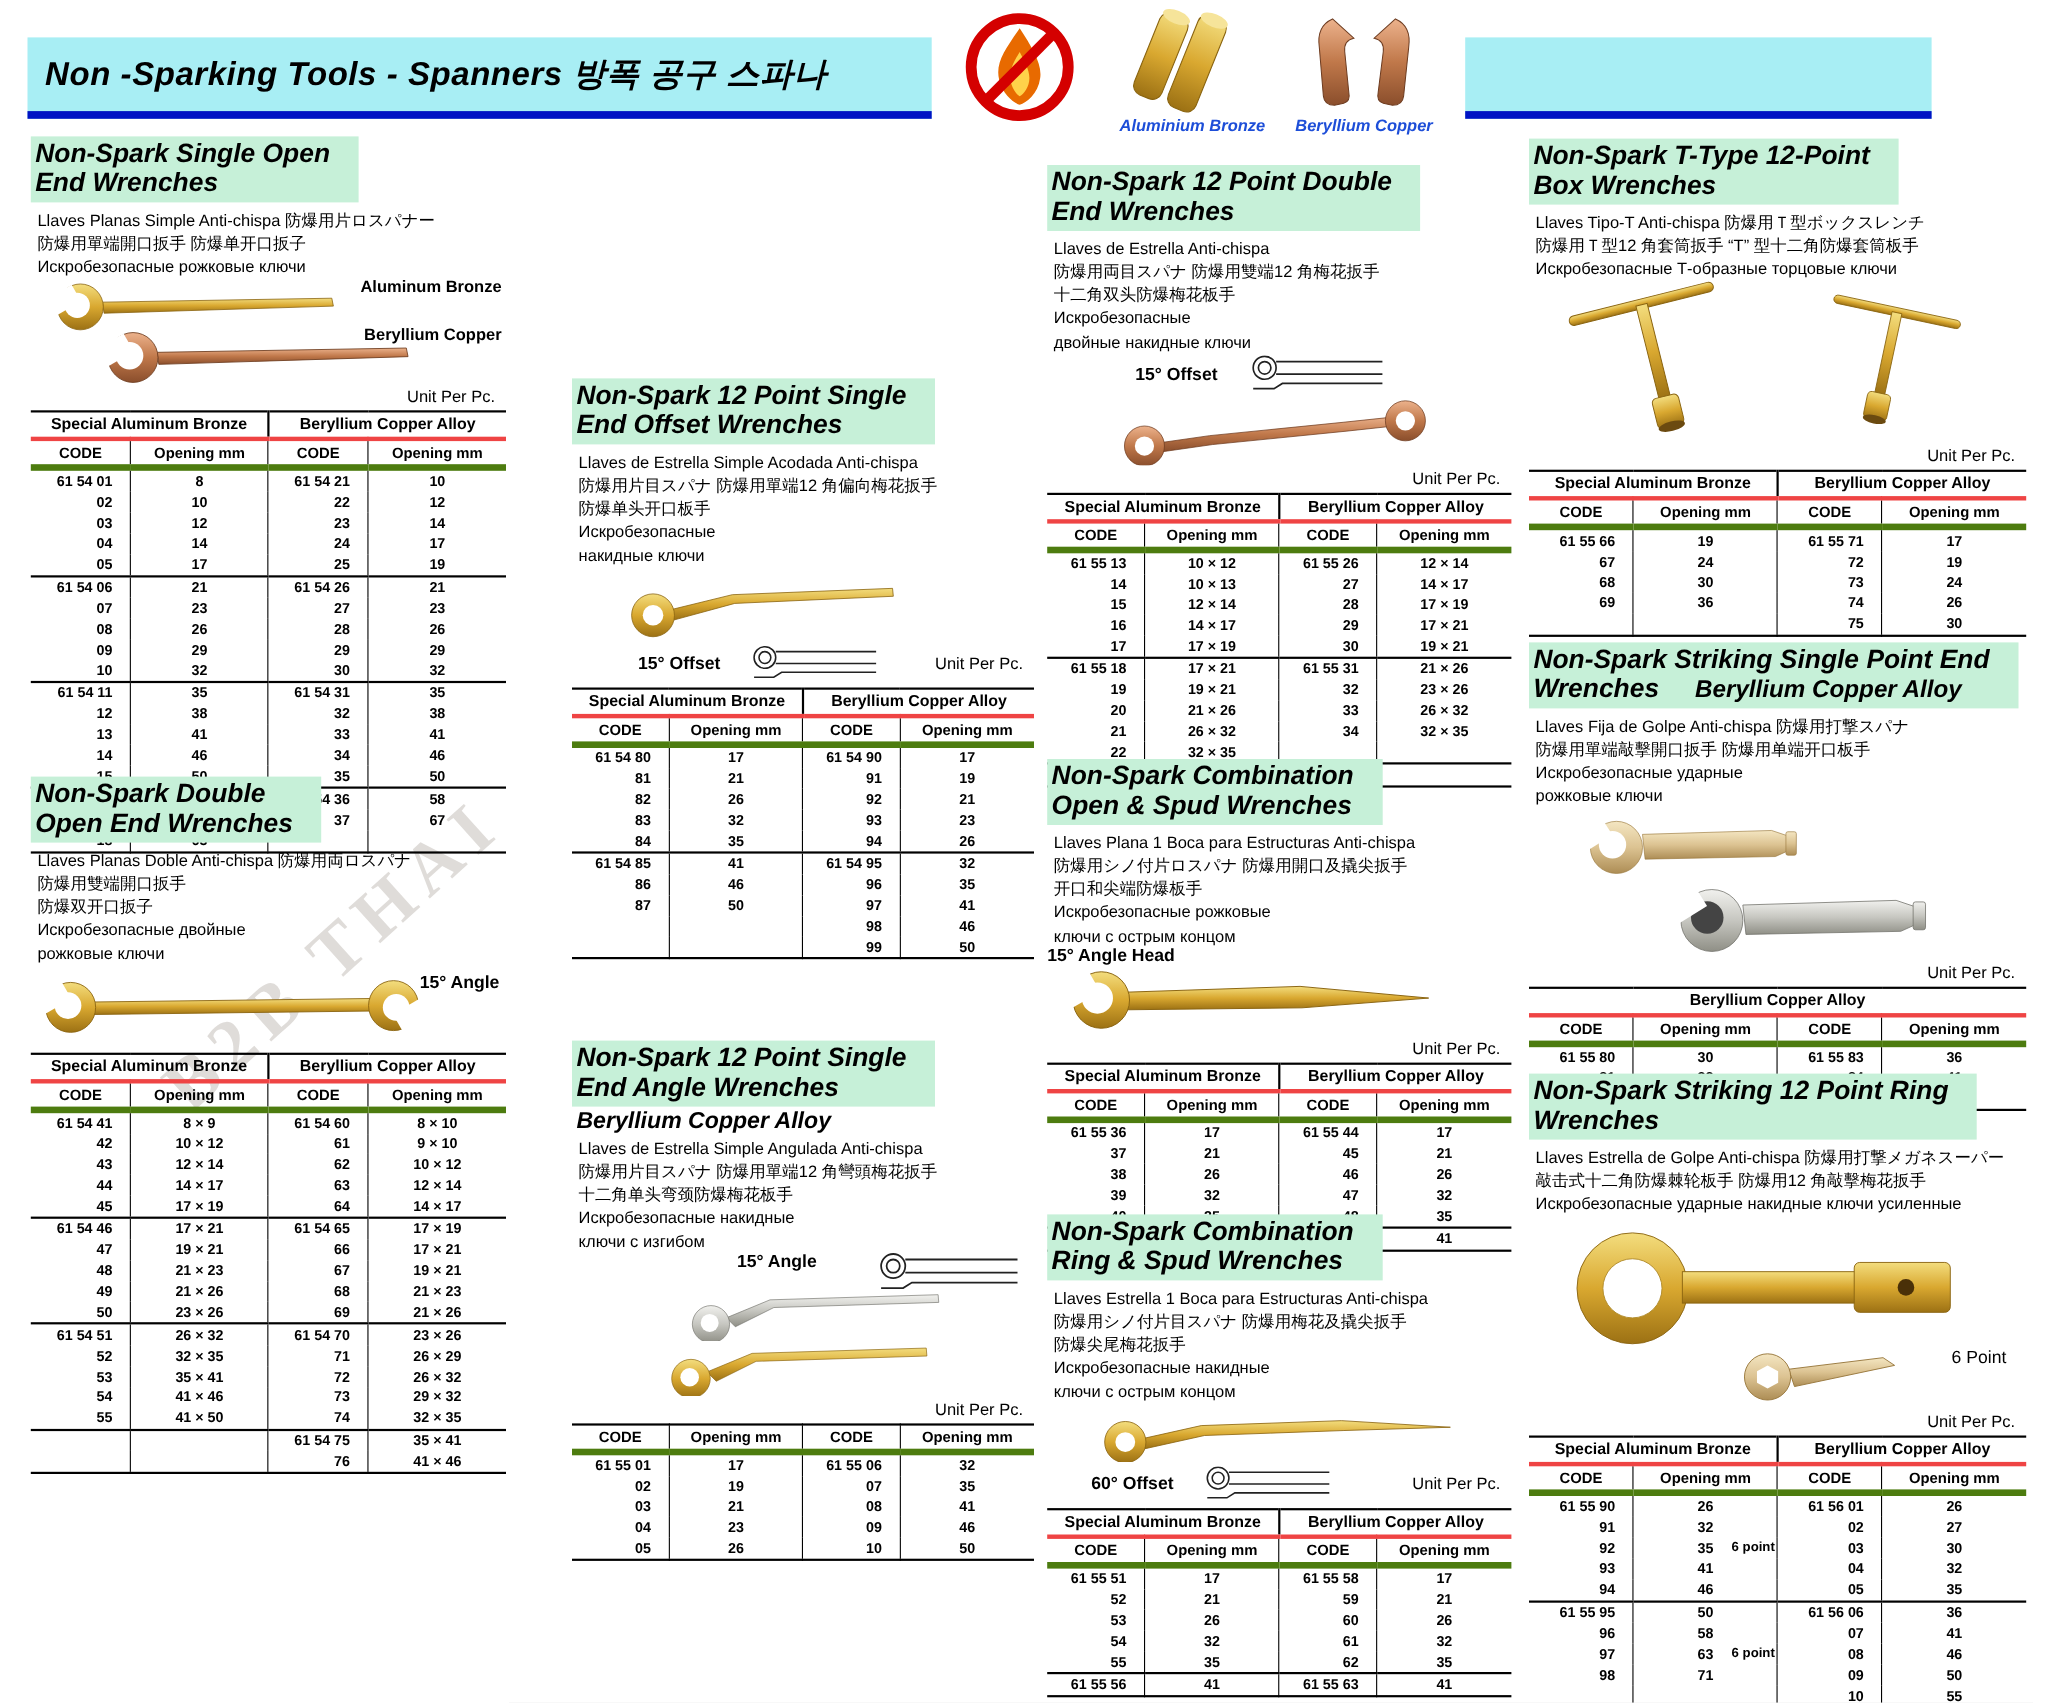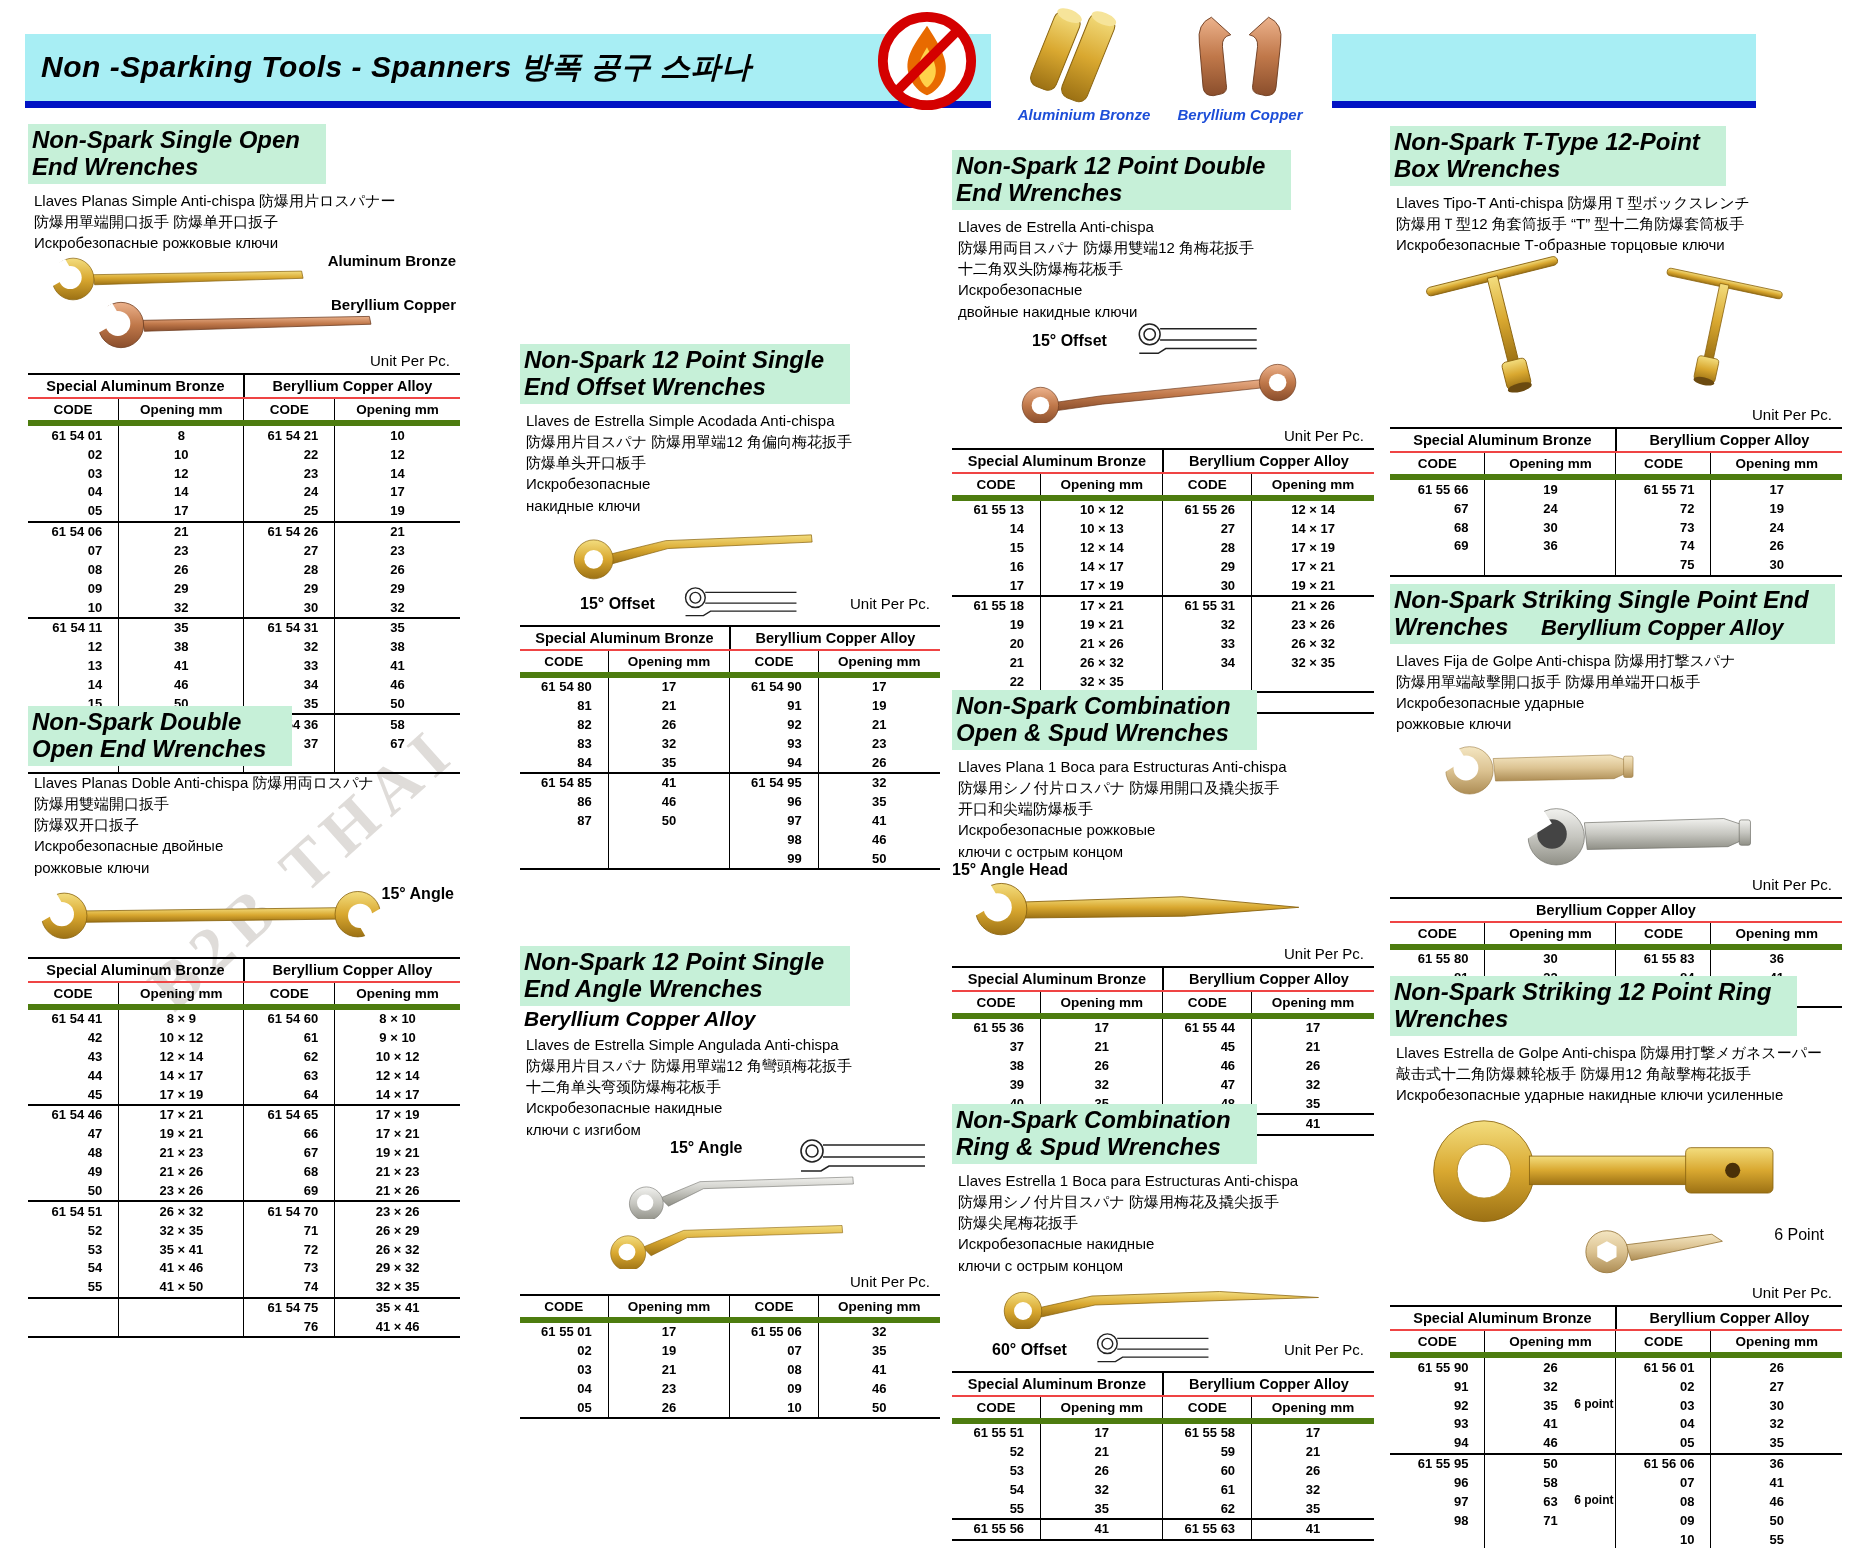--- a/index.html
+++ b/index.html
@@ -1,20 +1,20 @@
 <!DOCTYPE html>
 <html><head>
 <meta charset="utf-8">
 <style>
   *{margin:0;padding:0;box-sizing:border-box}
   body{font-family:"Liberation Sans",sans-serif;background:#e8e8e8;color:#000}
   #page{position:relative;width:1860px;height:1548px;background:#fff;overflow:hidden}
 
   
-  .banner{position:absolute;left:25px;top:34px;width:966px;height:74px;background:#a8eef4;
+  .banner{position:absolute;left:25px;top:34px;width:822px;height:74px;background:#a8eef4;
           border-bottom:7px solid #0013c4;display:flex;align-items:center;padding-left:16px}
   .banner h1{font-size:30px;font-style:italic;font-weight:bold;letter-spacing:.5px;white-space:nowrap}
   .banner2{position:absolute;left:1332px;top:34px;width:424px;height:74px;background:#a8eef4;border-bottom:7px solid #0013c4}
   .hdr-img{position:absolute}
   .hdr-cap{position:absolute;font-size:15px;font-weight:bold;font-style:italic;color:#1d4ed8;text-align:center;width:160px}
 
   
   .sec{position:absolute}
   .band{display:inline-block;background:#c6f0d8;font-size:24px;font-style:italic;font-weight:bold;
         line-height:1.12;padding:3px 26px 3px 4px;margin-bottom:5px}
@@ -28,21 +28,21 @@
   .rowlab .unit{flex:1;margin:0 10px 0 0}
   .imglab{position:absolute;font-size:15px;font-weight:bold;white-space:nowrap}
   .pointlab{position:absolute;font-size:16px}
   .diag{flex:0 0 auto}
 
   
   table.pt{width:100%;border-collapse:collapse;table-layout:fixed;font-size:13px;
            border-top:2px solid #000;border-bottom:2px solid #000;margin-top:4px}
   .pt col.c{width:21%}.pt col.o{width:29%}
   .pt th{font-weight:bold;padding:3px 0;text-align:center}
-  .pt tr.mat th{font-size:14.5px;border-bottom:2px solid #ef4444}
+  .pt tr.mat th{font-size:14.5px;border-bottom:4px solid #ef4444}
   .pt tr.mat th+th{border-left:2px solid #000}
   .pt tr.ch th{font-size:13.5px;border-bottom:6px solid #4d7c0f}
   .pt tr.ch th+th{border-left:1.5px solid #000}
   .pt td{padding:1.5px 0;font-weight:bold;line-height:1.22}
   .pt td+td{border-left:1.5px solid #000}
   .pt td.c{text-align:right;padding-right:16px}
   .pt td.o{text-align:center;position:relative}
   .pt tr.grp td{border-top:2px solid #000}
   .pt .note{position:absolute;right:2px;top:1px;font-size:12px;font-weight:bold;white-space:nowrap}
 

